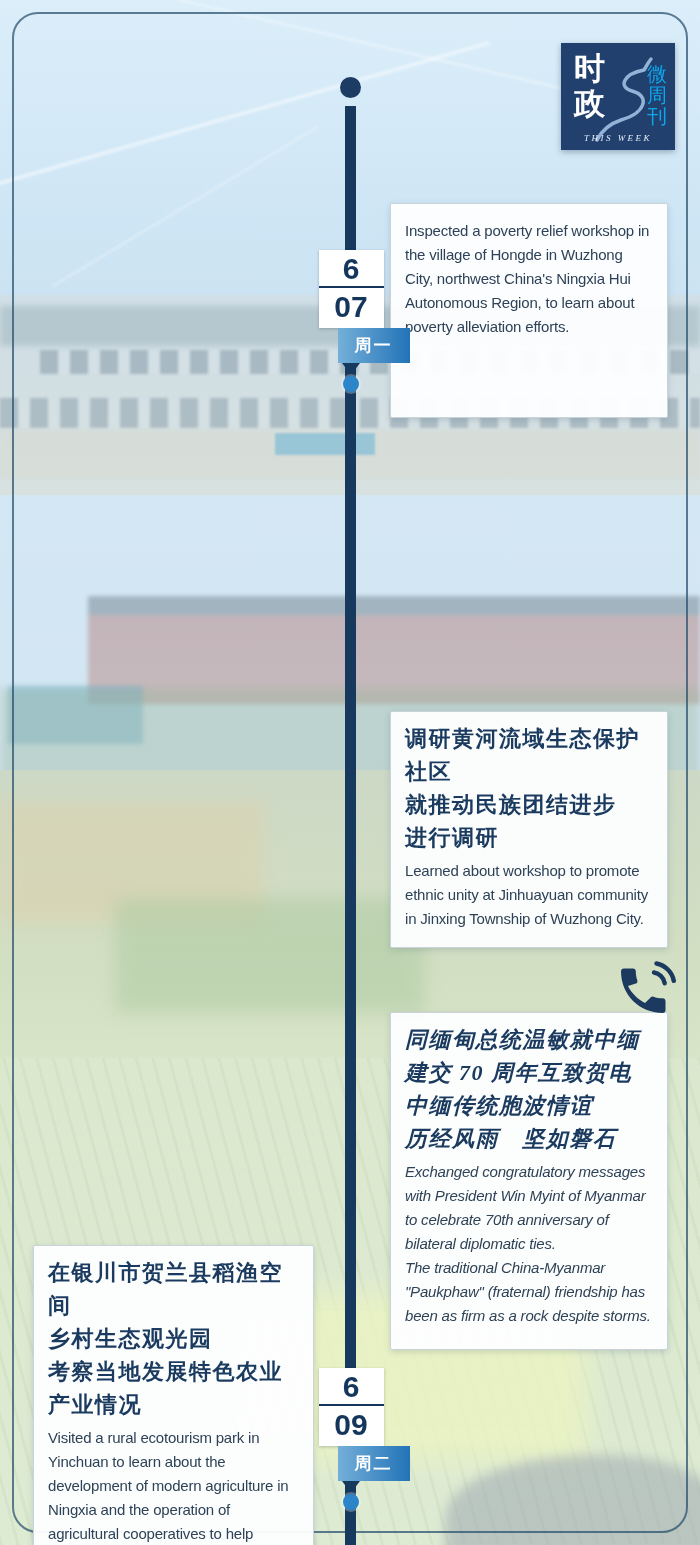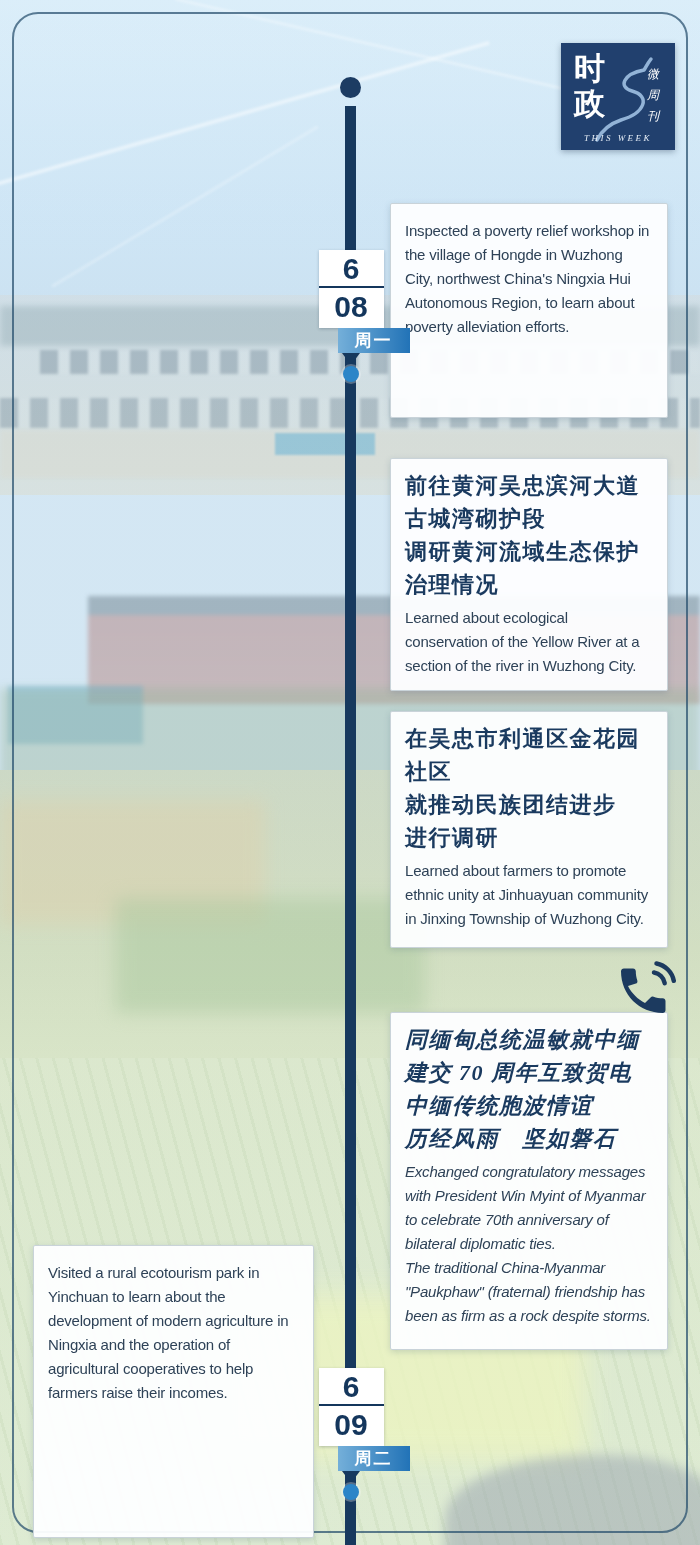--- a/index.html
+++ b/index.html
@@ -51,36 +51,36 @@
   .t-line { position:absolute; left:345px; top:106px; width:11px; height:1439px;
             background:#17395e; z-index:2; }
   .marker { position:absolute; left:315px; width:72px; z-index:4;
             display:flex; flex-direction:column; align-items:center; }
   .marker.m1 { top:250px; } .marker.m2 { top:1368px; }
   .m-box { width:65px; background:#ffffff; text-align:center; padding:3px 0 4px;
            box-shadow:0 1px 3px rgba(20,40,60,.25); }
   .m-month { font-size:30px; font-weight:bold; color:#14365c; line-height:32px; }
   .m-divider { height:2px; background:#14365c; margin:1px 0 2px; }
   .m-day { font-size:30px; font-weight:bold; color:#14365c; line-height:34px; }
-  .m-bar { width:72px; height:25px; display:flex; align-items:center; justify-content:center;
+  .m-bar { width:72px; height:35px; display:flex; align-items:center; justify-content:center;
            background:linear-gradient(90deg,#74afd9,#2273b7);
            color:#fff; font-size:17px; font-weight:bold; letter-spacing:2px;margin-left:45px; }
   .m-arrow { width:0; height:0; border-left:9px solid transparent;
              border-right:9px solid transparent; border-top:12px solid #16395e; }
   .m-dot { width:16px; height:16px; border-radius:50%; background:#2b85c8;
            margin-top:1px; box-shadow:0 0 0 2px rgba(255,255,255,.28); }
   
   .logo { position:absolute; left:561px; top:43px; width:114px; height:107px;
           background:#21406e; z-index:4; box-shadow:0 2px 6px rgba(25,45,75,.35); }
   .logo-big { position:absolute; left:13px; top:8px; width:38px;
               font-family:"Liberation Serif","DejaVu Serif",serif; font-weight:bold;
               font-size:31px; line-height:35px; color:#ffffff; word-break:break-all; }
   .logo-sub { position:absolute; right:11px; top:21px; width:17px;
               font-family:"Liberation Serif","DejaVu Serif",serif;
-              font-size:12px; line-height:21px; color:#ffffff; word-break:break-all;font-style:italic; }
+              font-size:20px; line-height:21px; color:#0ea5e9; word-break:break-all; }
   .logo-s { position:absolute; inset:0; }
   .logo-caption { position:absolute; bottom:7px; left:0; right:0; text-align:center;
               font-family:"Liberation Serif","DejaVu Serif",serif; font-style:italic;
               font-size:9px; letter-spacing:2.5px; color:#e7eff8; }
   
   .card { position:absolute; z-index:3; width:278px;
           background:rgba(253,254,255,.96); border:1px solid #c9d3d9; border-radius:2px;
           box-shadow:0 2px 6px rgba(70,100,125,.22); padding:10px 14px 12px; }
   .card-1 { left:390px; top:203px;  min-height:215px; }
   .card-2 { left:390px; top:458px;  min-height:222px; }
@@ -134,21 +134,21 @@
     </svg>
     <div class="logo-big">时政</div>
     <div class="logo-sub">微周刊</div>
     <div class="logo-caption">THIS WEEK</div>
   </div>
 
   <div class="marker m1">
     <div class="m-box">
       <div class="m-month">6</div>
       <div class="m-divider"></div>
-      <div class="m-day">08</div>
+      <div class="m-day">07</div>
     </div>
     <div class="m-bar">
       <span>周一</span>
     </div>
     <div class="m-arrow"></div>
     <div class="m-dot"></div>
   </div>
 
   <div class="marker m2">
     <div class="m-box">
@@ -160,49 +160,46 @@
       <span>周二</span>
     </div>
     <div class="m-arrow"></div>
     <div class="m-dot"></div>
   </div>
 
   <div class="card card-1">
     <div class="card-body">Inspected a poverty relief workshop in the village of Hongde in Wuzhong City, northwest China's Ningxia Hui Autonomous Region, to learn about poverty alleviation efforts.</div>
   </div>
 
-  <div class="card card-2">
-    <div class="card-heading">前往黄河吴忠滨河大道
-古城湾砌护段
-调研黄河流域生态保护
-治理情况</div>
-    <div class="card-body">Learned about ecological conservation of the Yellow River at a section of the river in Wuzhong City.</div>
-  </div>
 
   <div class="card card-3">
-    <div class="card-heading">在吴忠市利通区金花园
+    <div class="card-heading">调研黄河流域生态保护
 社区
 就推动民族团结进步
 进行调研</div>
-    <div class="card-body">Learned about farmers to promote ethnic unity at Jinhuayuan community in Jinxing Township of Wuzhong City.</div>
+    <div class="card-body">Learned about workshop to promote ethnic unity at Jinhuayuan community in Jinxing Township of Wuzhong City.</div>
   </div>
 
   <div class="card card-4">
     <div class="phone-wrap">
       <svg viewBox="0 0 64 64" width="64" height="64">
         <path d="M15 27c3.6 7.2 9.8 13.4 17 17l5.6-5.6c.8-.8 1.9-1 2.9-.6 2.9 1 6 1.5 9.2 1.5 1.6 0 2.8 1.3 2.8 2.8v9.1c0 1.6-1.3 2.8-2.8 2.8C26.3 54 8 35.7 8 12.3 8 10.7 9.3 9.4 10.9 9.4H20c1.6 0 2.8 1.3 2.8 2.8 0 3.2.5 6.3 1.5 9.2.3 1 .1 2.1-.6 2.9L15 27z" fill="#1c3a5f"></path>
         <path d="M41 13.5c5.4 1 9.7 5.3 10.7 10.7" stroke="#1c3a5f" stroke-width="4.5" fill="none" stroke-linecap="round"></path>
         <path d="M43.5 4.5c8.7 1.6 15.7 8.6 17.3 17.3" stroke="#1c3a5f" stroke-width="4.5" fill="none" stroke-linecap="round"></path>
       </svg>
     </div>
     <div class="card-heading">同缅甸总统温敏就中缅
 建交 70 周年互致贺电
 中缅传统胞波情谊
 历经风雨　坚如磐石</div>
     <div class="card-body">Exchanged congratulatory messages with President Win Myint of Myanmar to celebrate 70th anniversary of bilateral diplomatic ties.
 The traditional China-Myanmar "Paukphaw" (fraternal) friendship has been as firm as a rock despite storms.</div>
   </div>
 
   <div class="card card-5">
+    <div class="card-heading">在银川市贺兰县稻渔空间
+乡村生态观光园
+考察当地发展特色农业
+产业情况</div>
     <div class="card-body">Visited a rural ecotourism park in Yinchuan to learn about the development of modern agriculture in Ningxia and the operation of agricultural cooperatives to help farmers raise their incomes.</div>
   </div>
 
 </div>
 
 </body></html>

